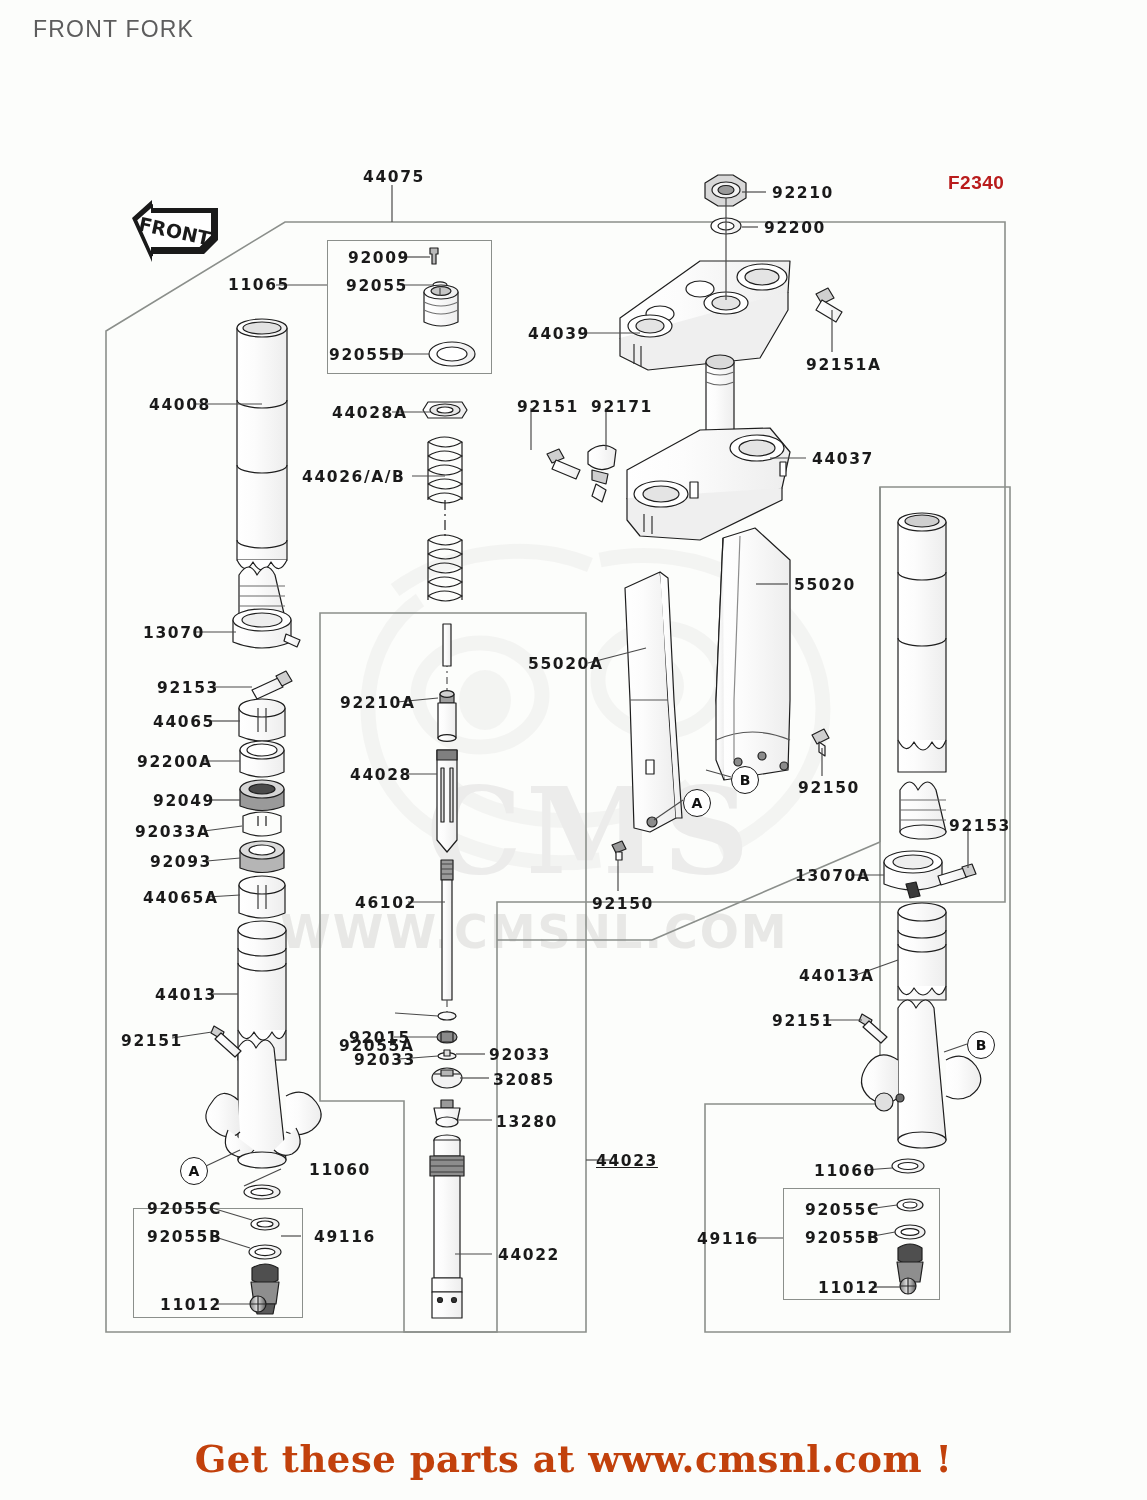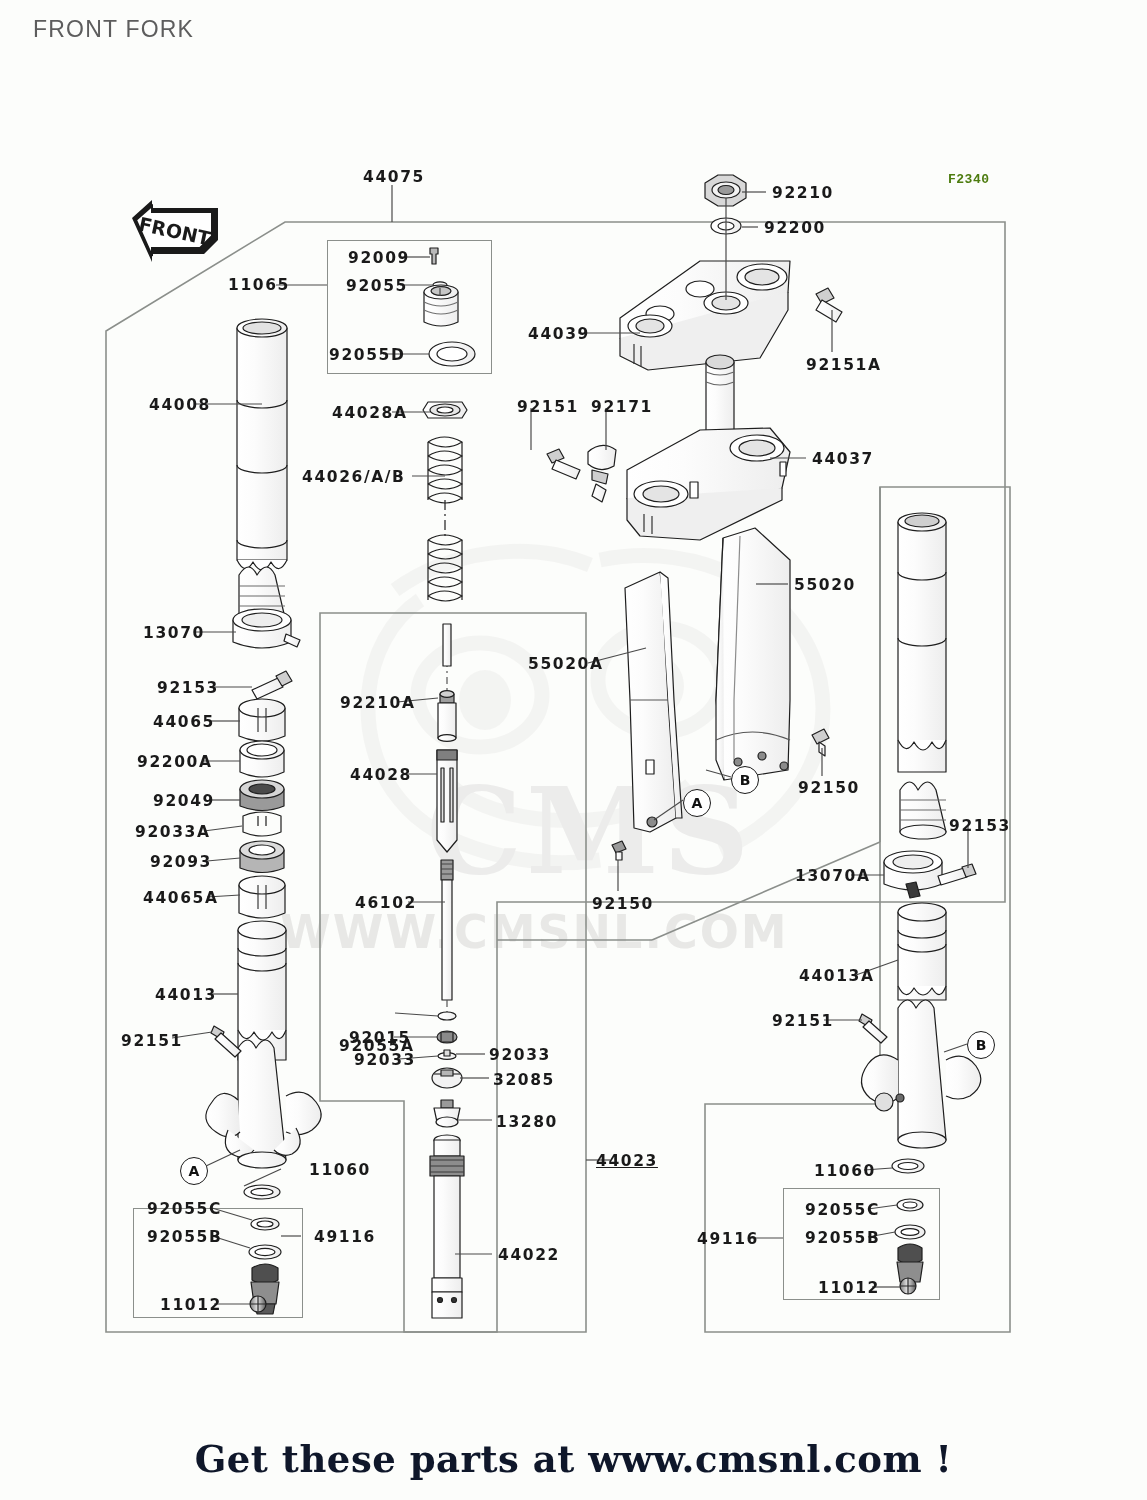--- a/index.html
+++ b/index.html
@@ -13,29 +13,29 @@
   .abs{position:absolute;}
 
   
   #page-title{
     left:33px;top:16px;
     font-family:"Liberation Sans",sans-serif;
     font-size:23px;letter-spacing:1.2px;color:#5d5d5d;font-weight:400;
   }
   #diagram-code{
     left:948px;top:172px;
-    font-family:Liberation Mono, monospace;
-    font-size:13px;font-weight:bold;color:#4d7c0f;letter-spacing:.5px;
+    font-family:Liberation Sans, sans-serif;
+    font-size:19px;font-weight:bold;color:#b91c1c;letter-spacing:.5px;
   }
 
   
   #footer-cta{
     left:0;top:1437px;width:1147px;text-align:center;
     font-family:"DejaVu Serif","Liberation Serif",serif;
-    font-weight:bold;font-size:37px;color:#0f172a;letter-spacing:.5px;
+    font-weight:bold;font-size:37px;color:#c2410c;letter-spacing:.5px;
   }
 
   
   .lbl{
     font-family:"DejaVu Sans",sans-serif;
     font-size:15.5px;font-weight:bold;color:#1a1a1a;
     letter-spacing:1.6px;white-space:nowrap;line-height:1;
   }
 
   

